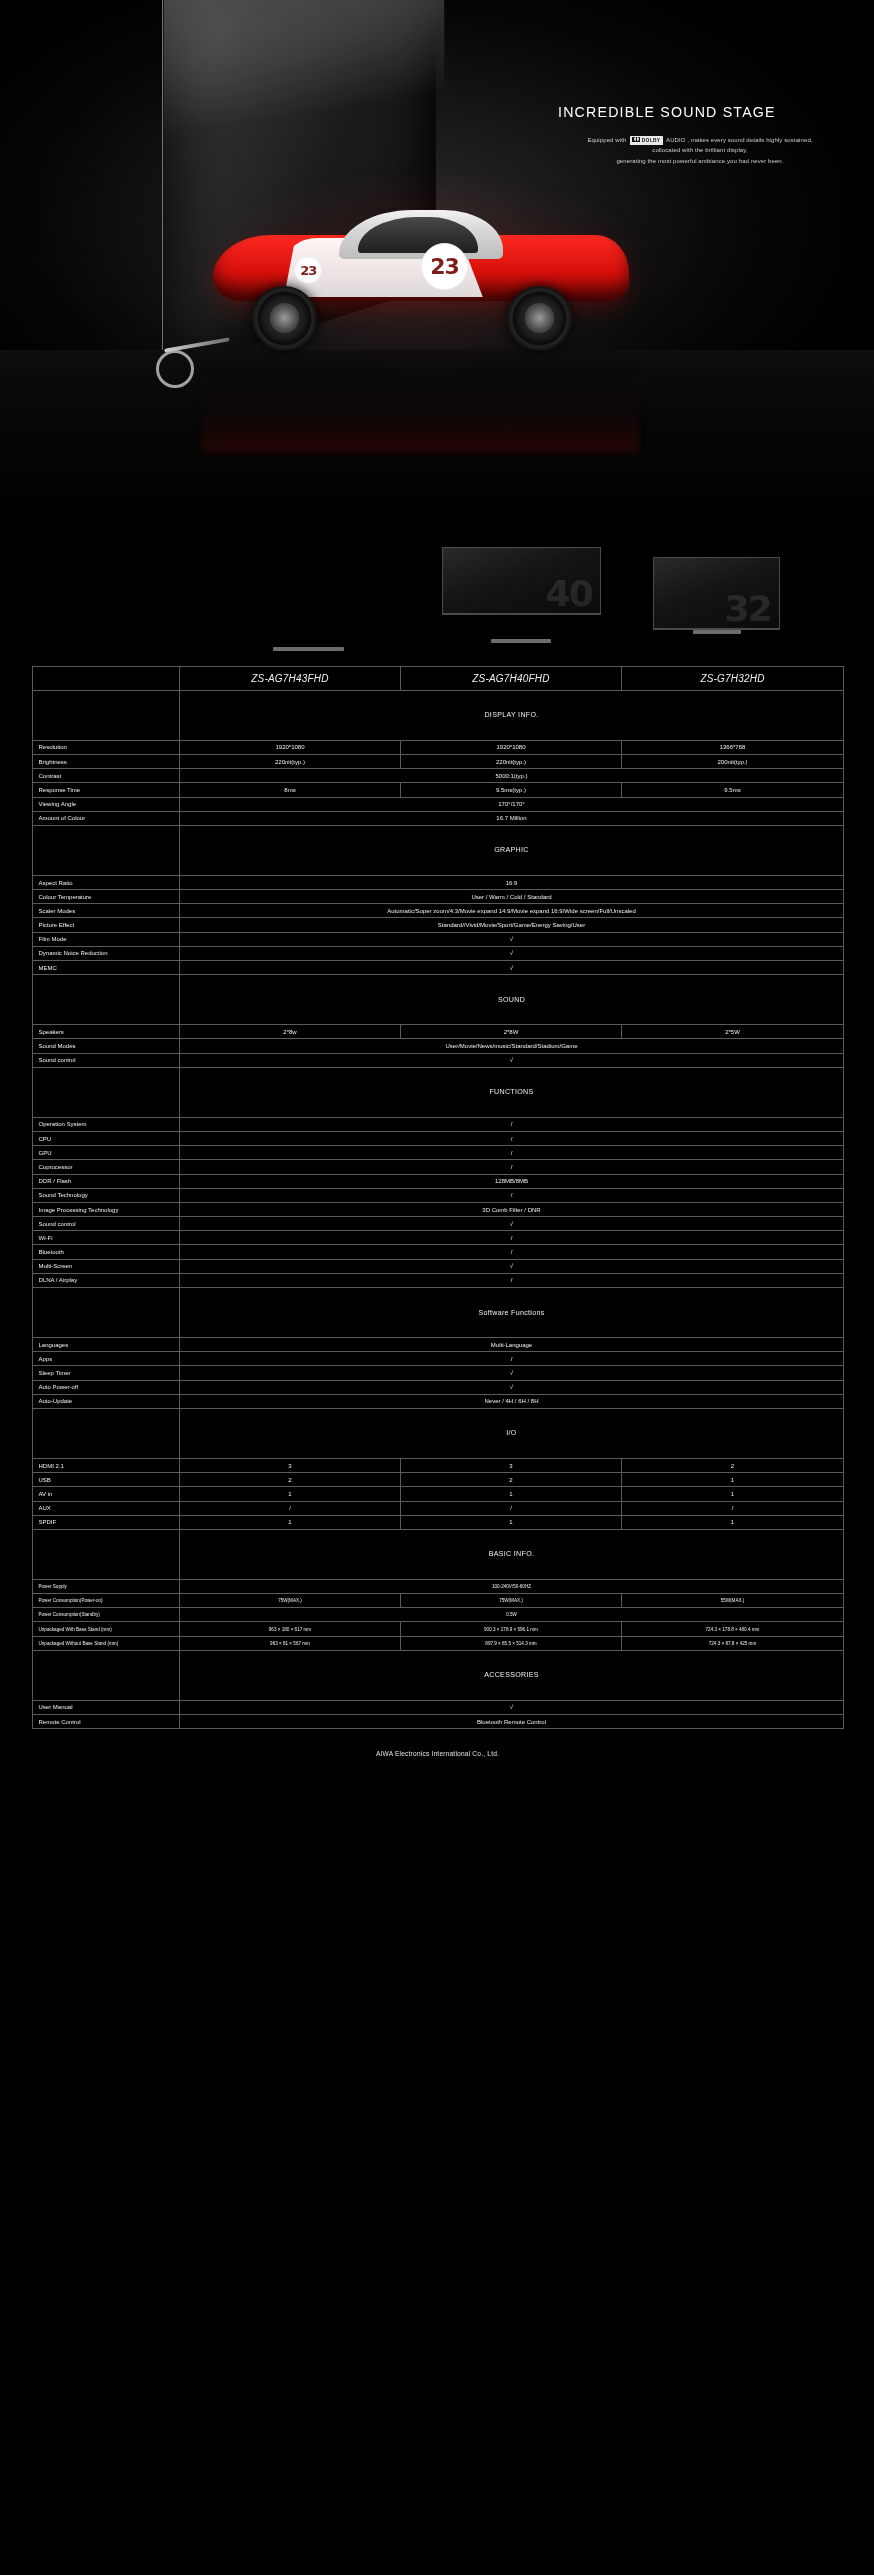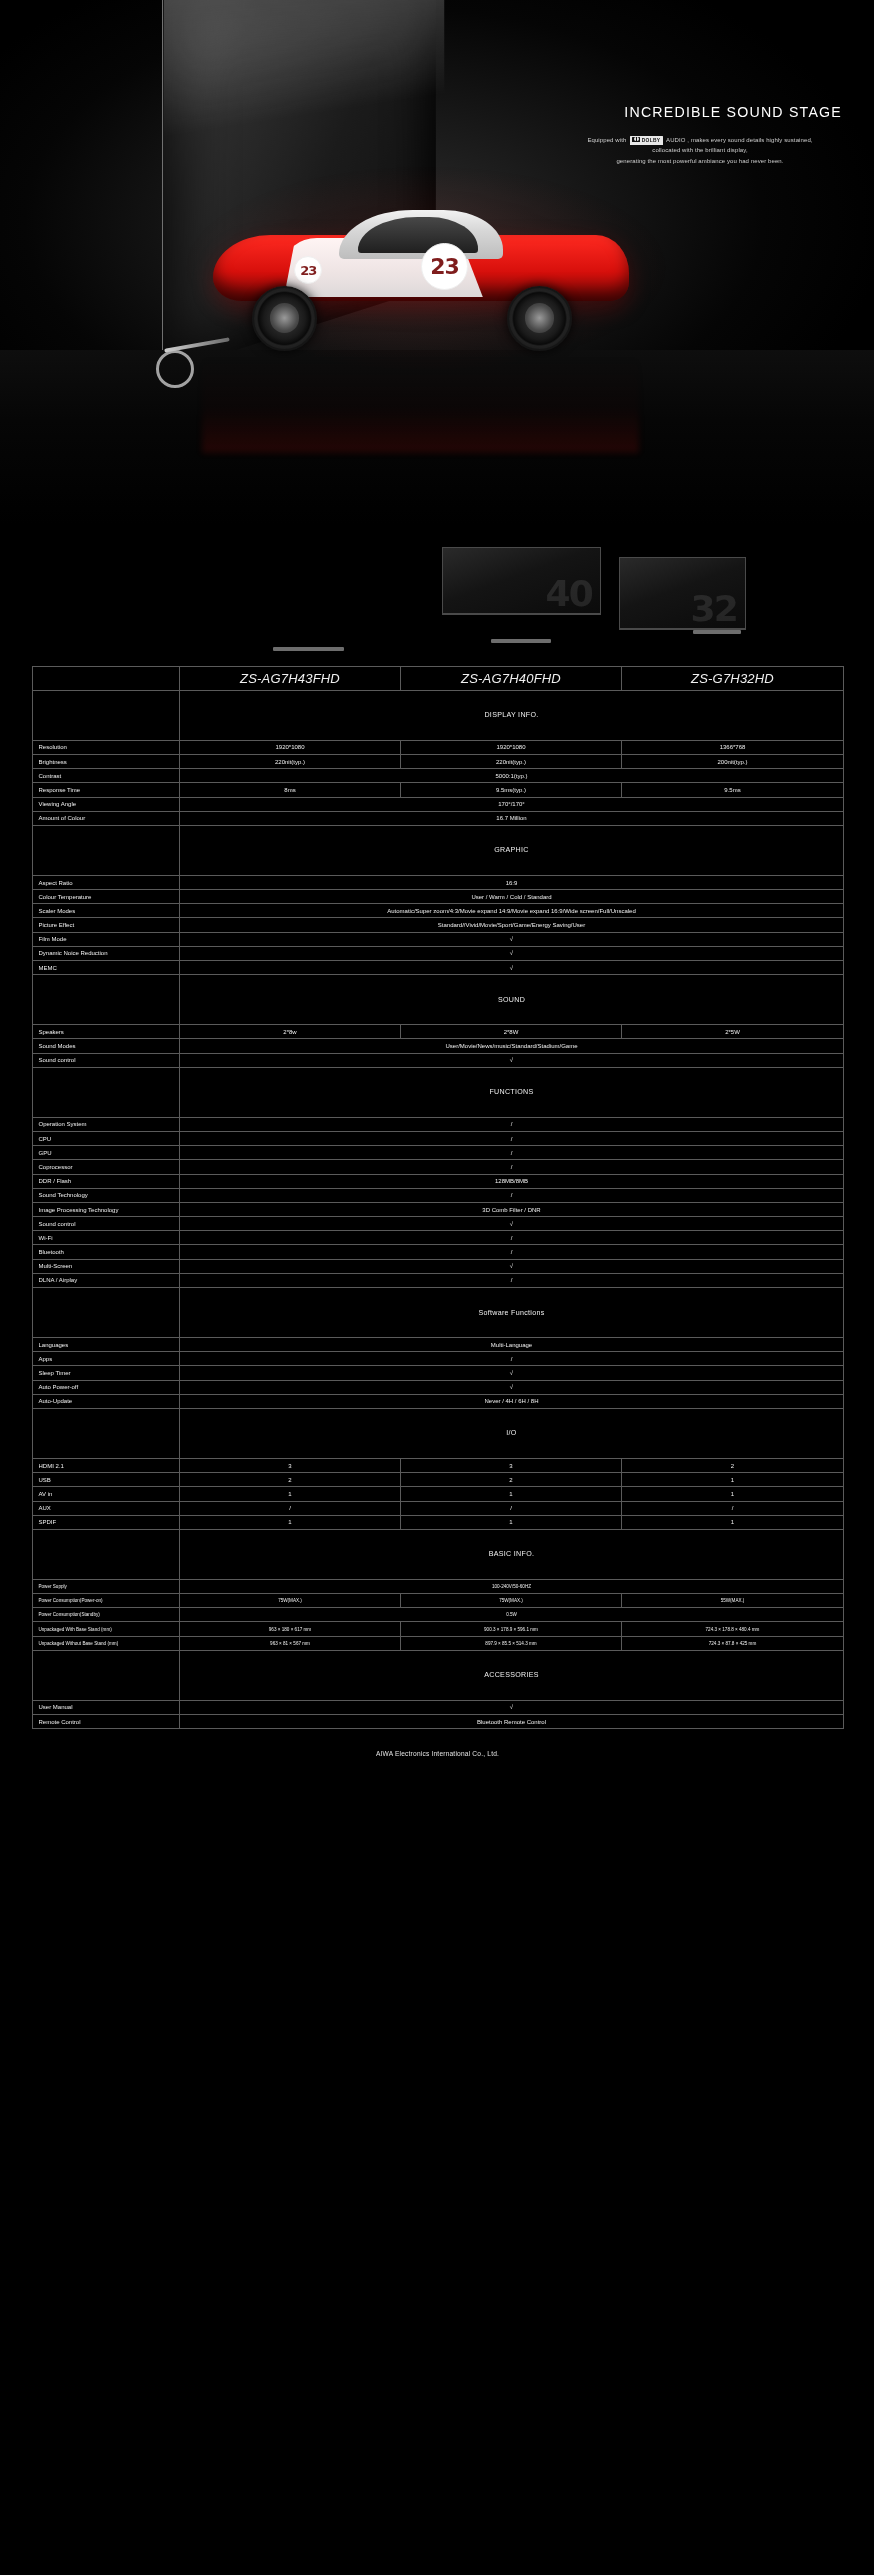--- a/index.html
+++ b/index.html
@@ -179,21 +179,21 @@
     top: 104px;
     width: 284px;
     text-align: center;
   }
   .hero-title {
     font-size: 14.2px;
     letter-spacing: 1.2px;
     color: #ffffff;
     font-weight: normal;
     margin: 0 0 15.3px 0;
-    text-align: right;
+    text-align: left;
   }
   .hero-sub {
     font-size: 6px;
     line-height: 1.7;
     color: #cfcfcf;
     letter-spacing: 0.1px;
   }
   .dolby-badge {
     display: inline-block;
     vertical-align: middle;
@@ -253,21 +253,21 @@
   .tv-foot {
     position: absolute;
     height: 3.8px;
     background: #6d6d6d;
     border-radius: 1.1px;
   }
   .tv43 { left: 212px; top: 11px; width: 192px; height: 111px; }
   .tv43-foot { left: 273px; top: 122px; width: 71px; }
   .tv40 { left: 442px; top: 22px; width: 159px; height: 68px; text-align: right; }
   .tv40-foot { left: 491px; top: 114px; width: 60px; }
-  .tv32 { left: 619px; top: 32px; width: 127px; height: 73px; }
+  .tv32 { left: 653px; top: 32px; width: 127px; height: 73px; }
   .tv32-foot { left: 693px; top: 105px; width: 48px; }
 
   
   .spec-wrap {
     width: 875px;
     background: #000;
     padding: 9.8px 32px 14.2px 32px;
   }
   table.spec {
     width: 811px;
@@ -285,21 +285,21 @@
   }
   col.c0 { width: 147px; }
   col.c1 { width: 221px; }
   col.c2 { width: 221px; }
   col.c3 { width: 222px; }
 
   thead th {
     height: 24px;
     font-style: italic;
     font-weight: bold;
-    font-size: 13px;
+    font-size: 10px;
     text-align: center;
     letter-spacing: 0.2px;
   }
   thead th.blank { border-left: none; border-top: none; }
 
   tr.section td {
     height: 50px;
     text-align: center;
     font-size: 7.1px;
     letter-spacing: 0.3px;

